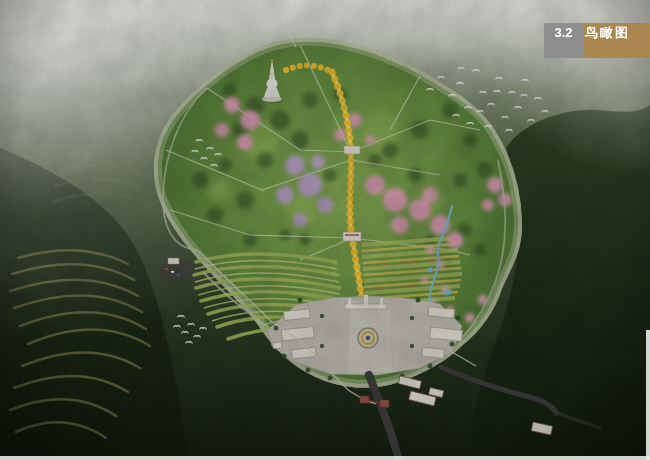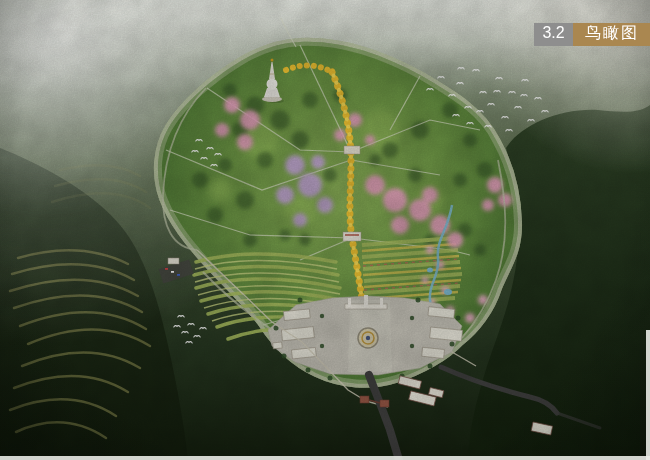--- a/index.html
+++ b/index.html
@@ -1,23 +1,23 @@
 <!DOCTYPE html>
 <html><head>
 <meta charset="utf-8">
 <title>3.2 鸟瞰图</title>
 <style>
   html,body{margin:0;padding:0;background:#ffffff;}
   #stage{position:relative;width:650px;height:460px;overflow:hidden;
          font-family:"Liberation Sans",sans-serif;background:#3d4f33;}
   #stage svg{position:absolute;left:0;top:0;display:block;}
-  .tag{position:absolute;top:23px;right:0;height:23px;display:flex;z-index:10;
-       font-size:16px;font-weight:normal;color:#ffffff;line-height:19px;}
+  .tag{position:absolute;top:23px;right:0;height:35px;display:flex;z-index:10;
+       font-size:13px;font-weight:bold;color:#ffffff;line-height:19px;}
   .tag .num{width:39px;text-align:center;background:#8e8e8e;}
-  .tag .ttl{width:65px;padding-left:12px;background:#aa8750;letter-spacing:2px;}
+  .tag .ttl{width:65px;padding-left:2px;background:#aa8750;letter-spacing:2px;}
 </style>
 </head>
 <body>
 
 <div id="stage">
 <svg width="650" height="460" viewBox="0 0 650 460" xmlns="http://www.w3.org/2000/svg">
   <defs>
     <linearGradient id="bg" x1="0" y1="0" x2="0" y2="1">
       <stop offset="0" stop-color="#d8ddd2"></stop>
           <stop offset="0.18" stop-color="#8d9b82"></stop>

